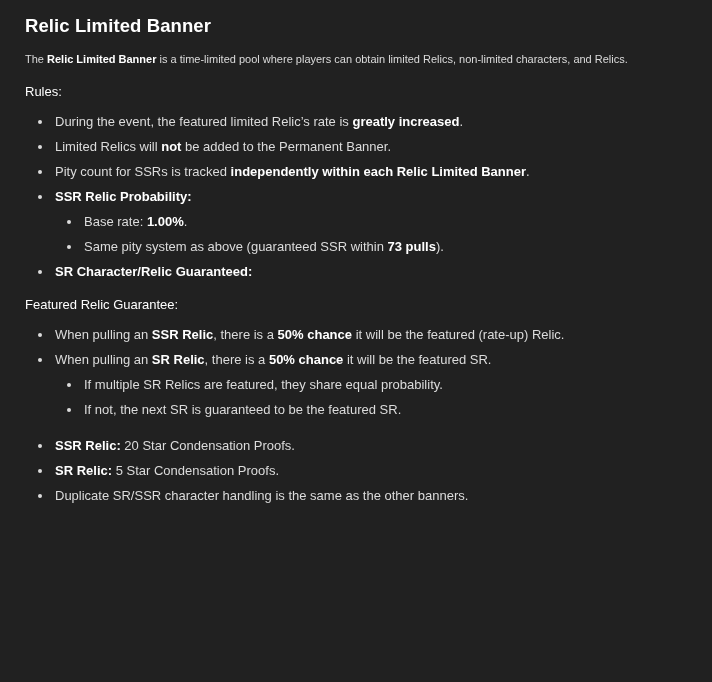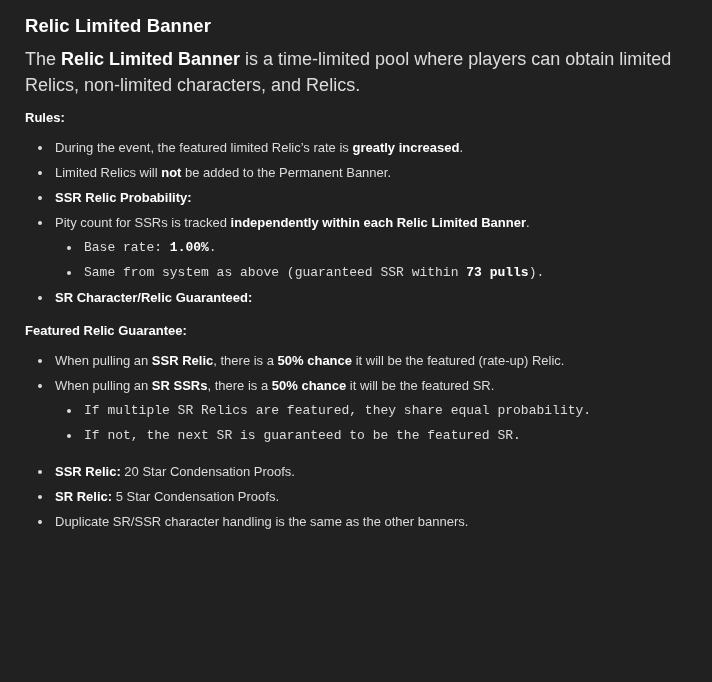--- a/index.html
+++ b/index.html
@@ -26,44 +26,44 @@
   }
   h1.title {
     font-size: 18.5px;
     line-height: 24px;
     font-weight: 700;
     color: var(--bold);
     margin: 0 0 8px 0;
     letter-spacing: 0.1px;
   }
   .intro {
-    font-size: 18px;
+    font-size: 11px;
     line-height: 26px;
     margin: 0 0 10px 0;
     max-width: 660px;
   }
   .section-label {
     font-size: 13px;
     line-height: 20px;
-    font-weight: 700;
+    font-weight: 400;
     color: var(--bold);
     margin: 0 0 7px 0;
   }
   .list {
     margin: 0 0 11px 0;
   }
   .section:first-child .list {
   }
   .li {
     position: relative;
     padding: 3px 0;
     line-height: 19px;
   }
   .li.lvl1 { padding-left: 30px; }
-  .li.lvl2 { padding-left: 59px; font-family: Liberation Mono, monospace; }
+  .li.lvl2 { padding-left: 59px; }
   .bullet {
     position: absolute;
     top: 10.5px;
     width: 4px;
     height: 4px;
     border-radius: 50%;
     background: var(--text);
   }
   .lvl1 > .bullet { left: 13px; }
   .lvl2 > .bullet { left: 42px; }
@@ -77,32 +77,32 @@
 
 <div class="doc">
   <h1 class="title">Relic Limited Banner</h1>
   <p class="intro"><span>The </span><span class="b">Relic Limited Banner</span><span> is a time-limited pool where players can obtain limited Relics, non-limited characters, and Relics.</span></p>
   <div id="sections">
       <div class="section">
         <p class="section-label">Rules:</p>
         <div class="list">
           <div class="li lvl1"><span class="bullet"></span><span><span>During the event, the featured limited Relic’s rate is </span><span class="b">greatly increased</span><span>.</span></span></div>
           <div class="li lvl1"><span class="bullet"></span><span><span>Limited Relics will </span><span class="b">not</span><span> be added to the Permanent Banner.</span></span></div>
+          <div class="li lvl1"><span class="bullet"></span><span><span>Pity count for SSRs is tracked </span><span class="b">independently within each Relic Limited Banner</span><span>.</span></span></div>
           <div class="li lvl1"><span class="bullet"></span><span><span class="b">SSR Relic Probability:</span></span></div>
-          <div class="li lvl1"><span class="bullet"></span><span><span>Pity count for SSRs is tracked </span><span class="b">independently within each Relic Limited Banner</span><span>.</span></span></div>
           <div class="li lvl2"><span class="bullet"></span><span><span>Base rate: </span><span class="b">1.00%</span><span>.</span></span></div>
-          <div class="li lvl2"><span class="bullet"></span><span><span>Same from system as above (guaranteed SSR within </span><span class="b">73 pulls</span><span>).</span></span></div>
+          <div class="li lvl2"><span class="bullet"></span><span><span>Same pity system as above (guaranteed SSR within </span><span class="b">73 pulls</span><span>).</span></span></div>
           <div class="li lvl1"><span class="bullet"></span><span><span class="b">SR Character/Relic Guaranteed:</span></span></div>
         </div>
       </div>
       <div class="section">
         <p class="section-label">Featured Relic Guarantee:</p>
         <div class="list">
           <div class="li lvl1"><span class="bullet"></span><span><span>When pulling an </span><span class="b">SSR Relic</span><span>, there is a </span><span class="b">50% chance</span><span> it will be the featured (rate-up) Relic.</span></span></div>
-          <div class="li lvl1"><span class="bullet"></span><span><span>When pulling an </span><span class="b">SR SSRs</span><span>, there is a </span><span class="b">50% chance</span><span> it will be the featured SR.</span></span></div>
+          <div class="li lvl1"><span class="bullet"></span><span><span>When pulling an </span><span class="b">SR Relic</span><span>, there is a </span><span class="b">50% chance</span><span> it will be the featured SR.</span></span></div>
           <div class="li lvl2"><span class="bullet"></span><span><span>If multiple SR Relics are featured, they share equal probability.</span></span></div>
           <div class="li lvl2"><span class="bullet"></span><span><span>If not, the next SR is guaranteed to be the featured SR.</span></span></div>
         </div>
       </div>
       <div class="section">
         <div class="list">
           <div class="li lvl1"><span class="bullet"></span><span><span class="b">SSR Relic:</span><span> 20 Star Condensation Proofs.</span></span></div>
           <div class="li lvl1"><span class="bullet"></span><span><span class="b">SR Relic:</span><span> 5 Star Condensation Proofs.</span></span></div>
           <div class="li lvl1"><span class="bullet"></span><span><span>Duplicate SR/SSR character handling is the same as the other banners.</span></span></div>
         </div>

